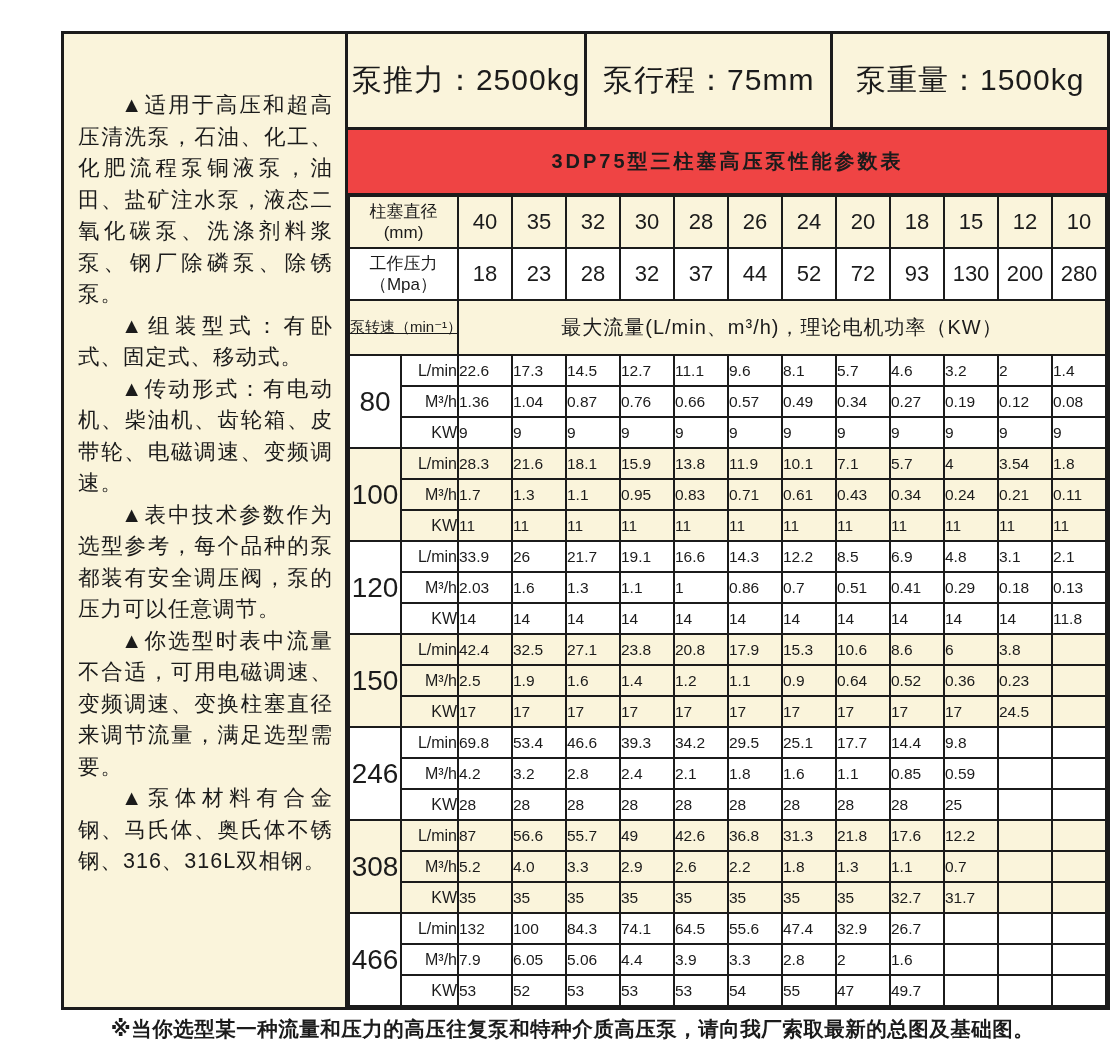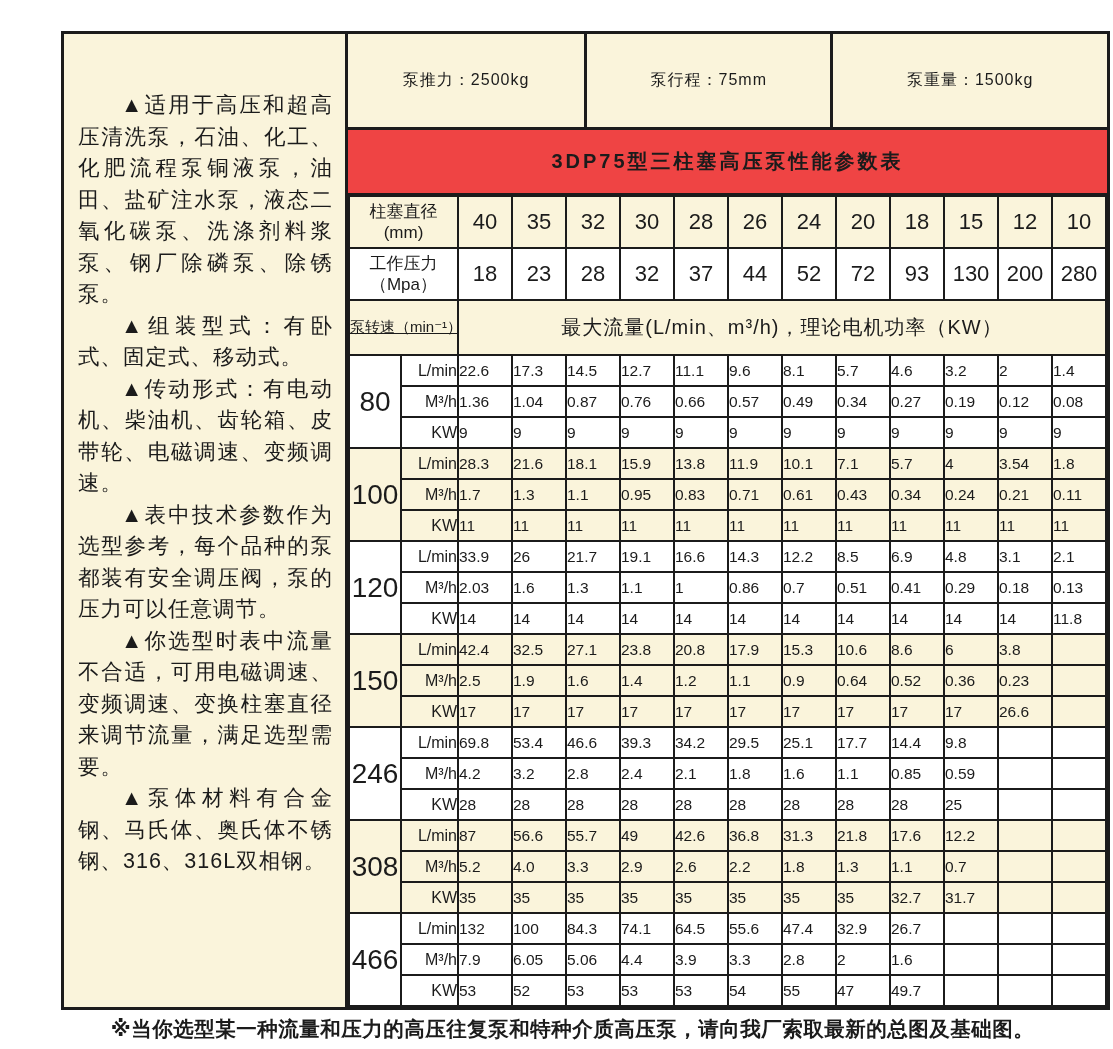--- a/index.html
+++ b/index.html
@@ -24,21 +24,21 @@
   }
   .left-panel p { margin:0; text-indent:2em; }
   
   .right-panel { flex:1; display:flex; flex-direction:column; }
   .top-header {
     height:100px; display:flex; background:var(--cream);
     border-bottom:3px solid var(--ink);
   }
   .spec-cell {
     display:flex; align-items:center; justify-content:center;
-    font-size:16px; letter-spacing:1px;
+    font-size:30px; letter-spacing:1px;
   }
   .spec-cell + .spec-cell { border-left:3px solid var(--ink); }
   .spec-c1 { flex:240 0 0; } .spec-c2 { flex:247 0 0; } .spec-c3 { flex:278 0 0; }
   .title-row {
     height:68px; display:flex; align-items:center; justify-content:center;
     font-size:20px; font-weight:bold; letter-spacing:3px; background:#ef4444;
     border-bottom:2px solid var(--ink);
   }
   table.param {
     border-collapse:collapse; table-layout:fixed; width:100%;
@@ -313,21 +313,21 @@
             <td class="val">17</td>
             <td class="val">17</td>
             <td class="val">17</td>
             <td class="val">17</td>
             <td class="val">17</td>
             <td class="val">17</td>
             <td class="val">17</td>
             <td class="val">17</td>
             <td class="val">17</td>
             <td class="val">17</td>
-            <td class="val">26.6</td>
+            <td class="val">24.5</td>
             <td class="val"></td>
           </tr>
           <tr class="white drow">
             <td class="speed" rowspan="3">246</td>
             <td class="unit">L/min</td>
             <td class="val">69.8</td>
             <td class="val">53.4</td>
             <td class="val">46.6</td>
             <td class="val">39.3</td>
             <td class="val">34.2</td>

